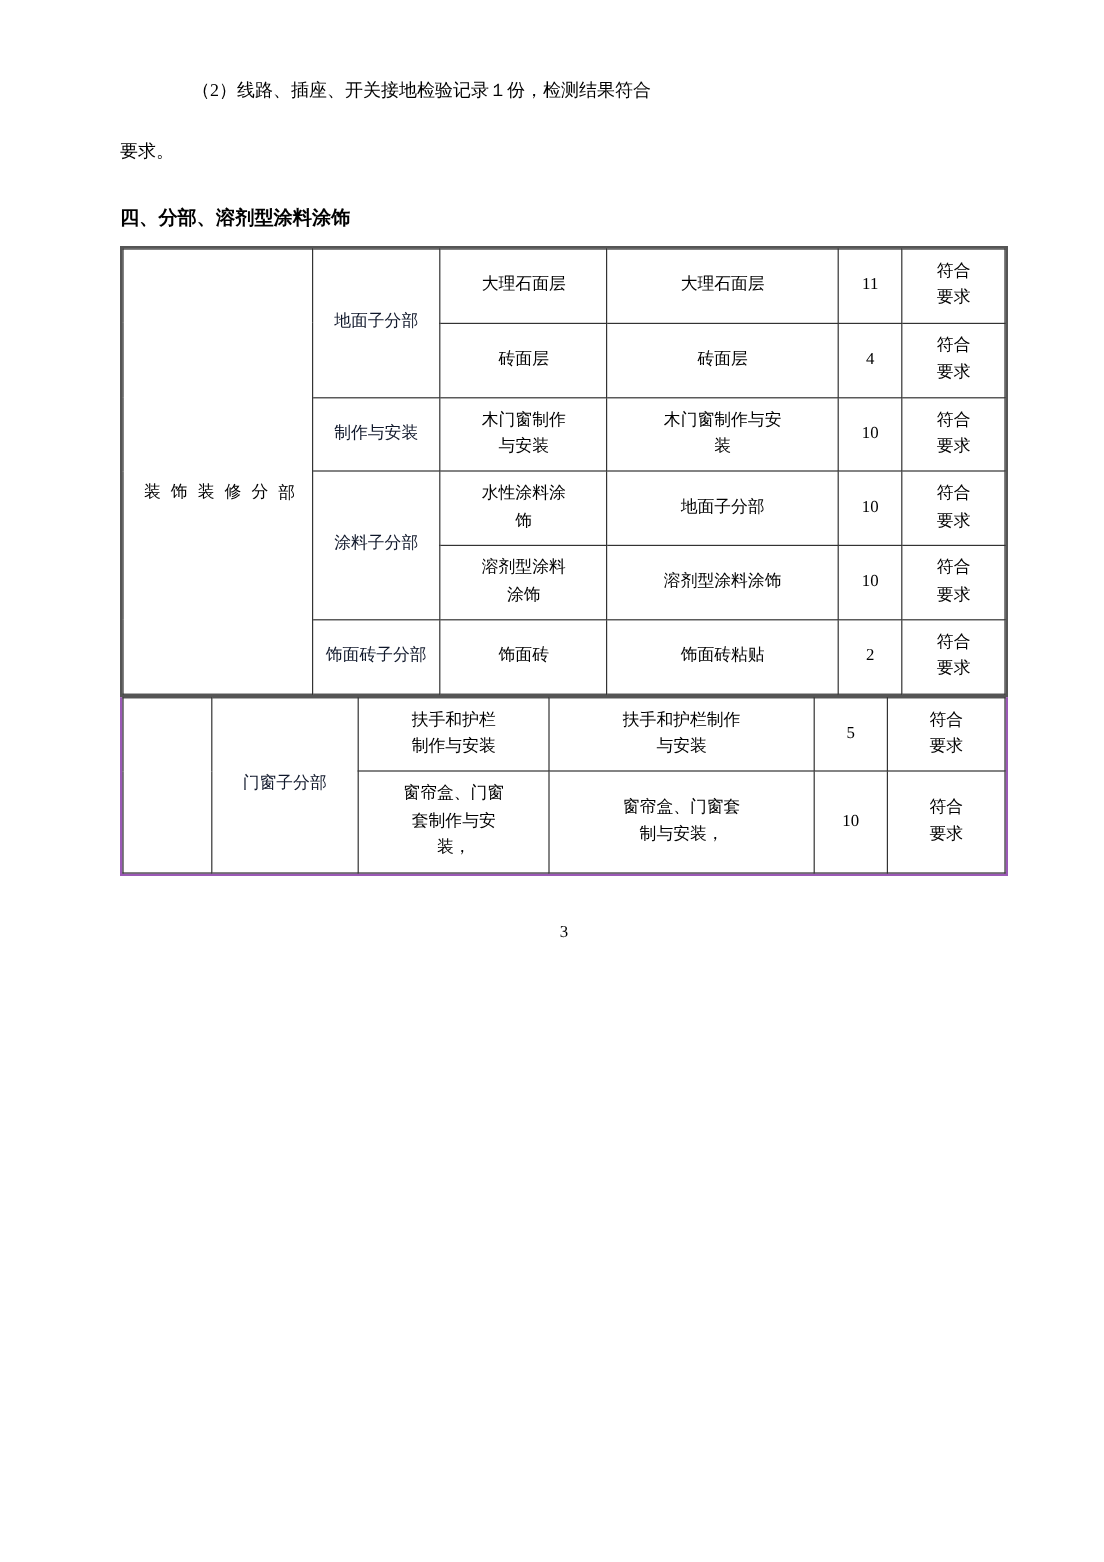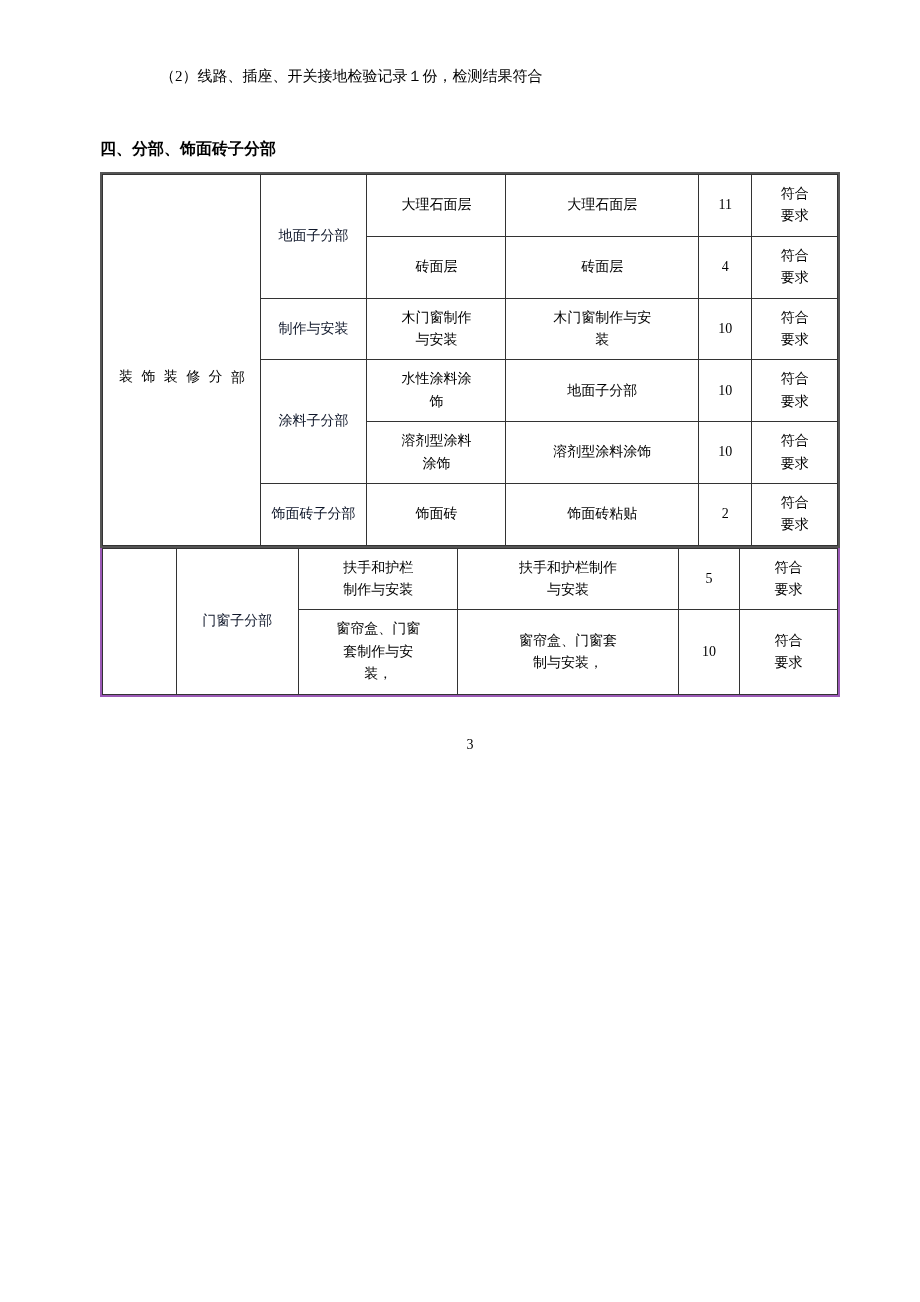--- a/index.html
+++ b/index.html
@@ -101,23 +101,24 @@
     .gap-line {
       height: 18px;
     }
   </style>
 </head>
 <body>
 
 <div>
   <p class="intro-indent">（2）线路、插座、开关接地检验记录１份，检测结果符合</p>
   <div class="gap-line"></div>
+  <p class="intro-text">要求。</p>
 </div>
 
-<h2 class="section-title">四、分部、饰面砖子分部</h2>
+<h2 class="section-title">四、分部、溶剂型涂料涂饰</h2>
 
 <div class="table-wrapper-top">
   <table class="main-table">
     <tbody>
 
       <tr>
         <td class="col-main-section" rowspan="6">
           <span>装<br>饰<br>装<br>修<br>分<br>部</span>
         </td>
         <td class="col-sub-section blue-text" rowspan="2">地面子分部</td>

